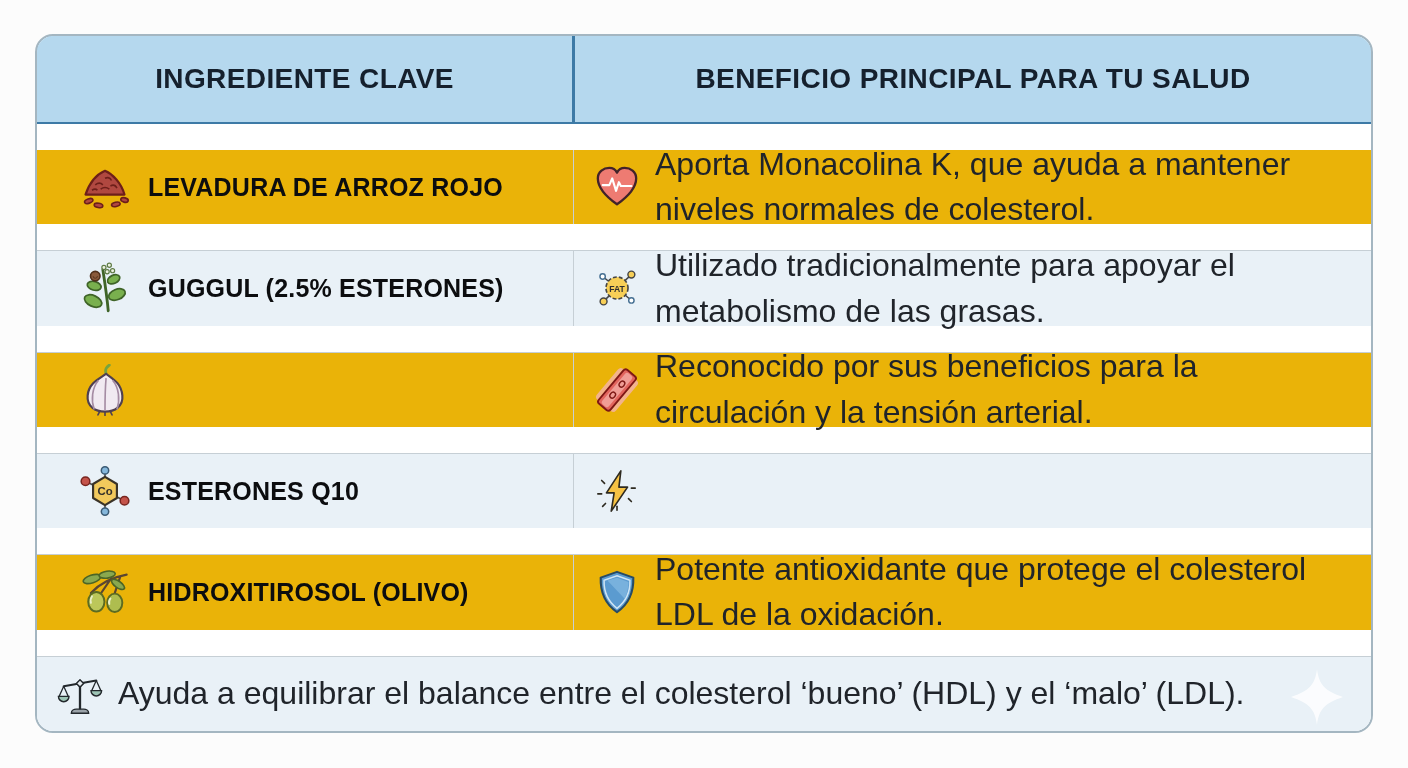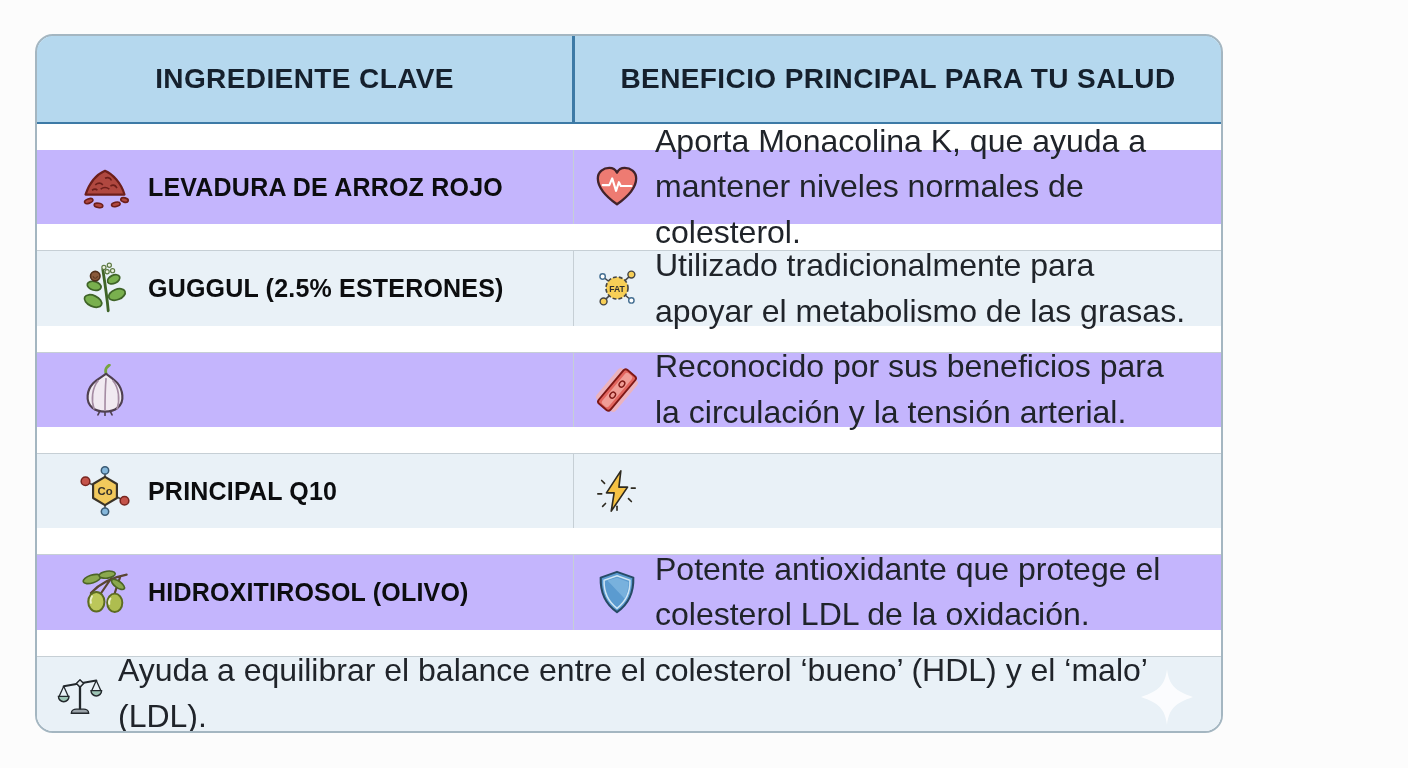--- a/index.html
+++ b/index.html
@@ -4,21 +4,21 @@
 <style>
   html,body { margin:0; padding:0; }
   body {
     width:1408px; height:768px;
     background:#fcfcfc;
     font-family:"Liberation Sans", sans-serif;
     overflow:hidden; position:relative;
   }
   .card {
     position:absolute; left:35px; top:34px;
-    width:1188px; height:699px;
+    width:1338px; height:699px;
     background:#ffffff;
     border:2px solid #a4b6c1;
     border-radius:18px;
     overflow:hidden;
     display:flex; flex-direction:column;
     box-sizing:border-box;
     gap:26px;
   }
   .header {
     position:relative;
@@ -33,21 +33,21 @@
   .h-cell {
     display:flex; align-items:center; justify-content:center;
     font-weight:800; font-size:28px; color:#15202d;
     letter-spacing:0.4px;
   }
   .h-cell.c1 { width:538px; border-right:3px solid #3d7aa6; box-sizing:border-box; }
   .h-cell.c2 { flex:1; }
   .row {
     display:flex; flex:1;
     border-top:1.5px solid #c6cfd5;
-    background:#c4b5fd;
+    background:#eab308;
     min-height:0;
   }
   .row.first { border-top:none; }
   .row.alt { background:#e9f1f7; }
   .cell-ing {
     width:537px; box-sizing:border-box;
     border-right:1.5px solid #c6cfd5;
     display:flex; align-items:center;
     padding:0 10px 0 42px; gap:17px;
   }
@@ -176,21 +176,21 @@
           <line x1="24" y1="24" x2="24" y2="43"></line>
             <line x1="24" y1="24" x2="42" y2="33"></line>
         </g>
         <polygon points="24,11 35,17.5 35,30.5 24,37 13,30.5 13,17.5" fill="#f2c95c" stroke="#3a3328" stroke-width="2" stroke-linejoin="round"></polygon>
         <text x="24" y="28" font-size="10.5" font-weight="bold" text-anchor="middle" fill="#33302a" font-family="Liberation Sans, sans-serif">Co</text>
         <circle cx="24" cy="5" r="3.4" fill="#85b7db" stroke="#3a5a74" stroke-width="1.4"></circle>
         <circle cx="6" cy="15" r="4" fill="#c4534a" stroke="#78251f" stroke-width="1.4"></circle>
         <circle cx="24" cy="43" r="3.4" fill="#85b7db" stroke="#3a5a74" stroke-width="1.4"></circle>
         <circle cx="42" cy="33" r="4" fill="#c4534a" stroke="#78251f" stroke-width="1.4"></circle>
       </svg>
-      <span class="ing-label">PRINCIPAL Q10</span>
+      <span class="ing-label">ESTERONES Q10</span>
     </div>
     <div class="cell-ben">
       <svg class="icn-ben" viewBox="0 0 48 48">
         <polygon points="28,3 13,26 21,26 18,45 35,20 26,20" fill="#f6c243" stroke="#2e2a20" stroke-width="1.7" stroke-linejoin="round"></polygon>
         <g stroke="#2e2a20" stroke-width="1.7" stroke-linecap="round">
           <line x1="8" y1="13" x2="11" y2="16"></line>
           <line x1="4" y1="27" x2="8" y2="27"></line>
           <line x1="9" y1="40" x2="12" y2="37"></line>
           <line x1="39" y1="35" x2="36" y2="32"></line>
           <line x1="43" y1="21" x2="39" y2="21"></line>

